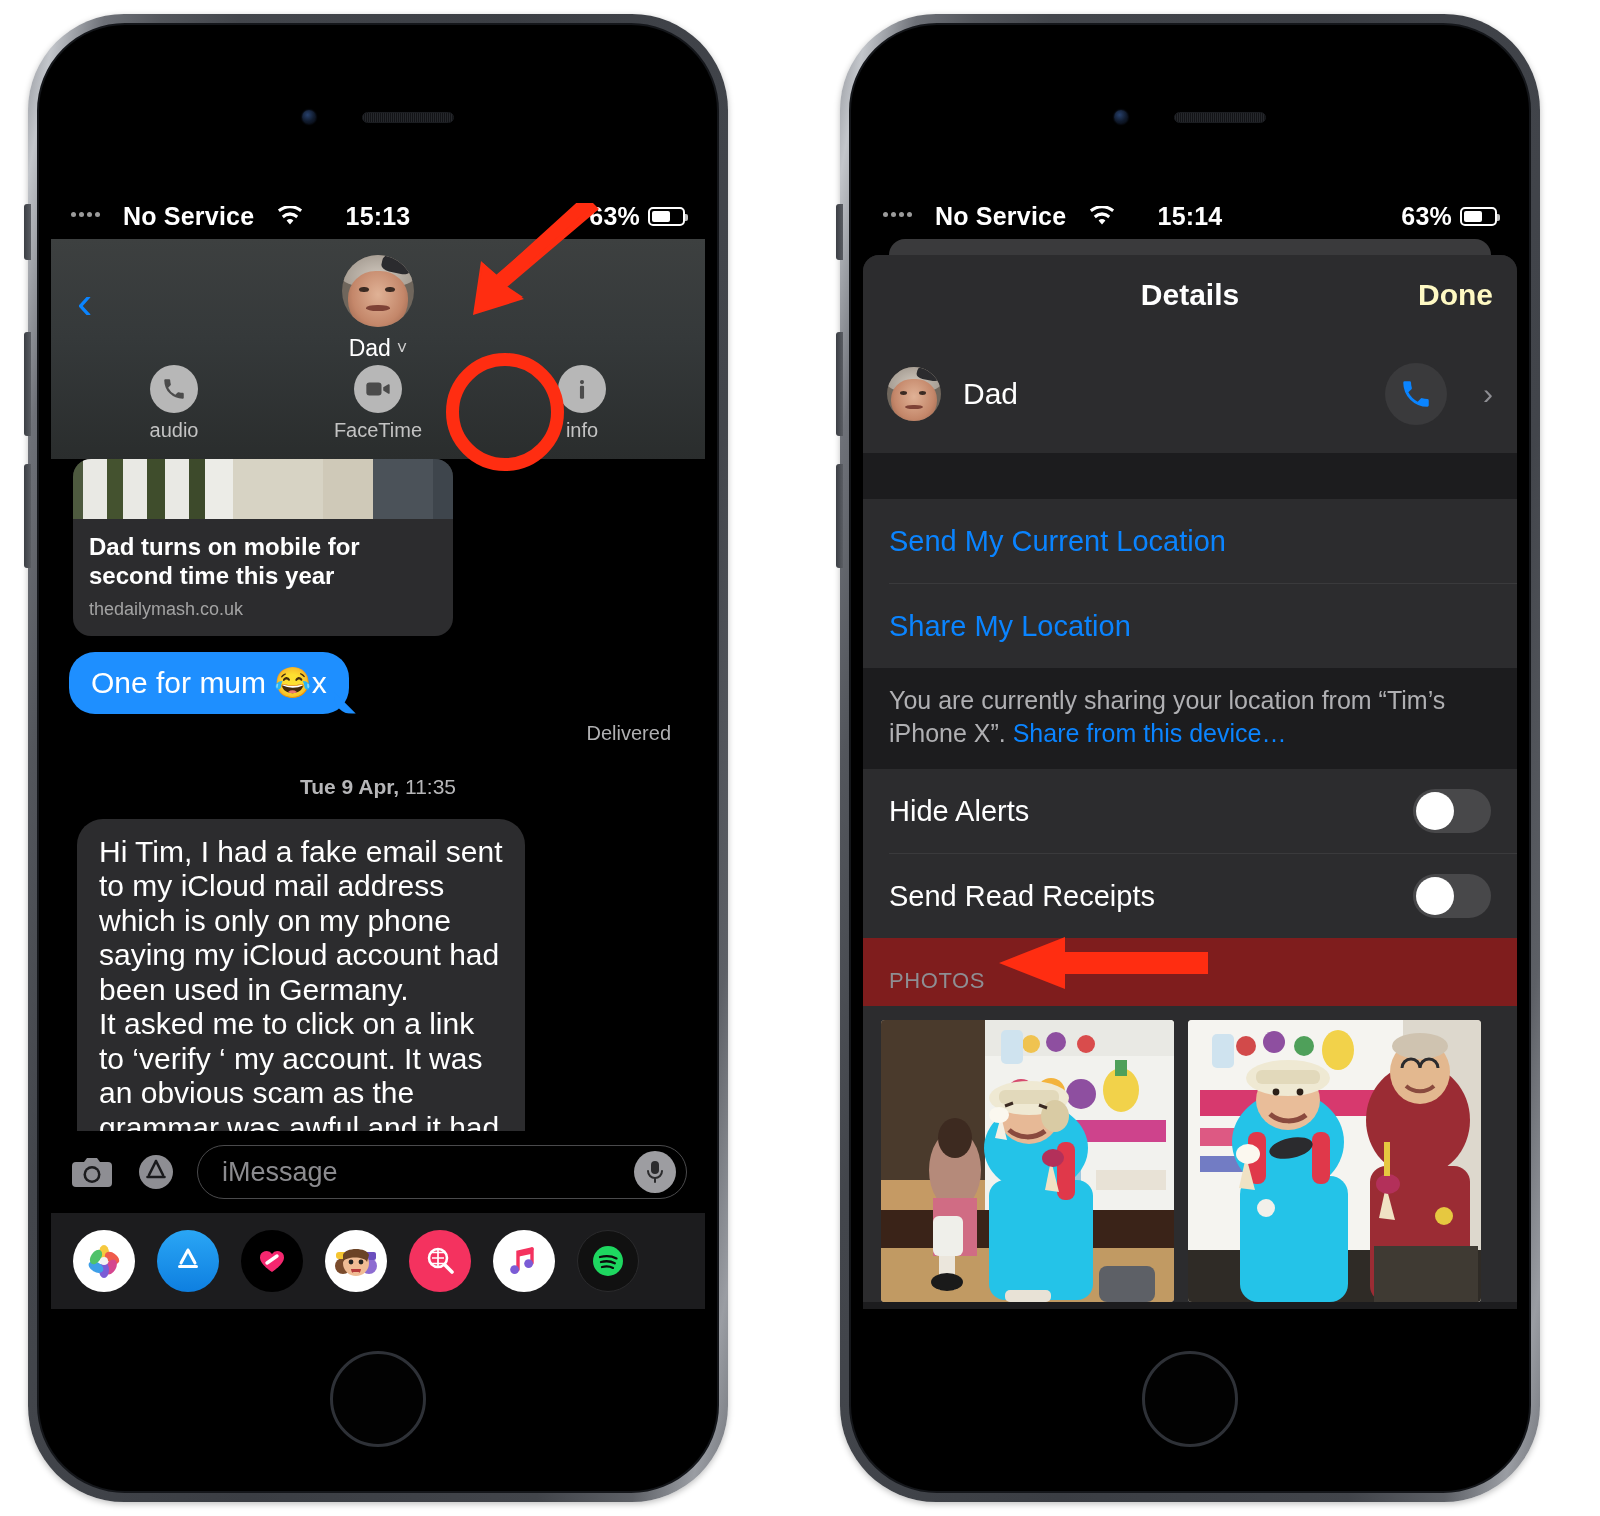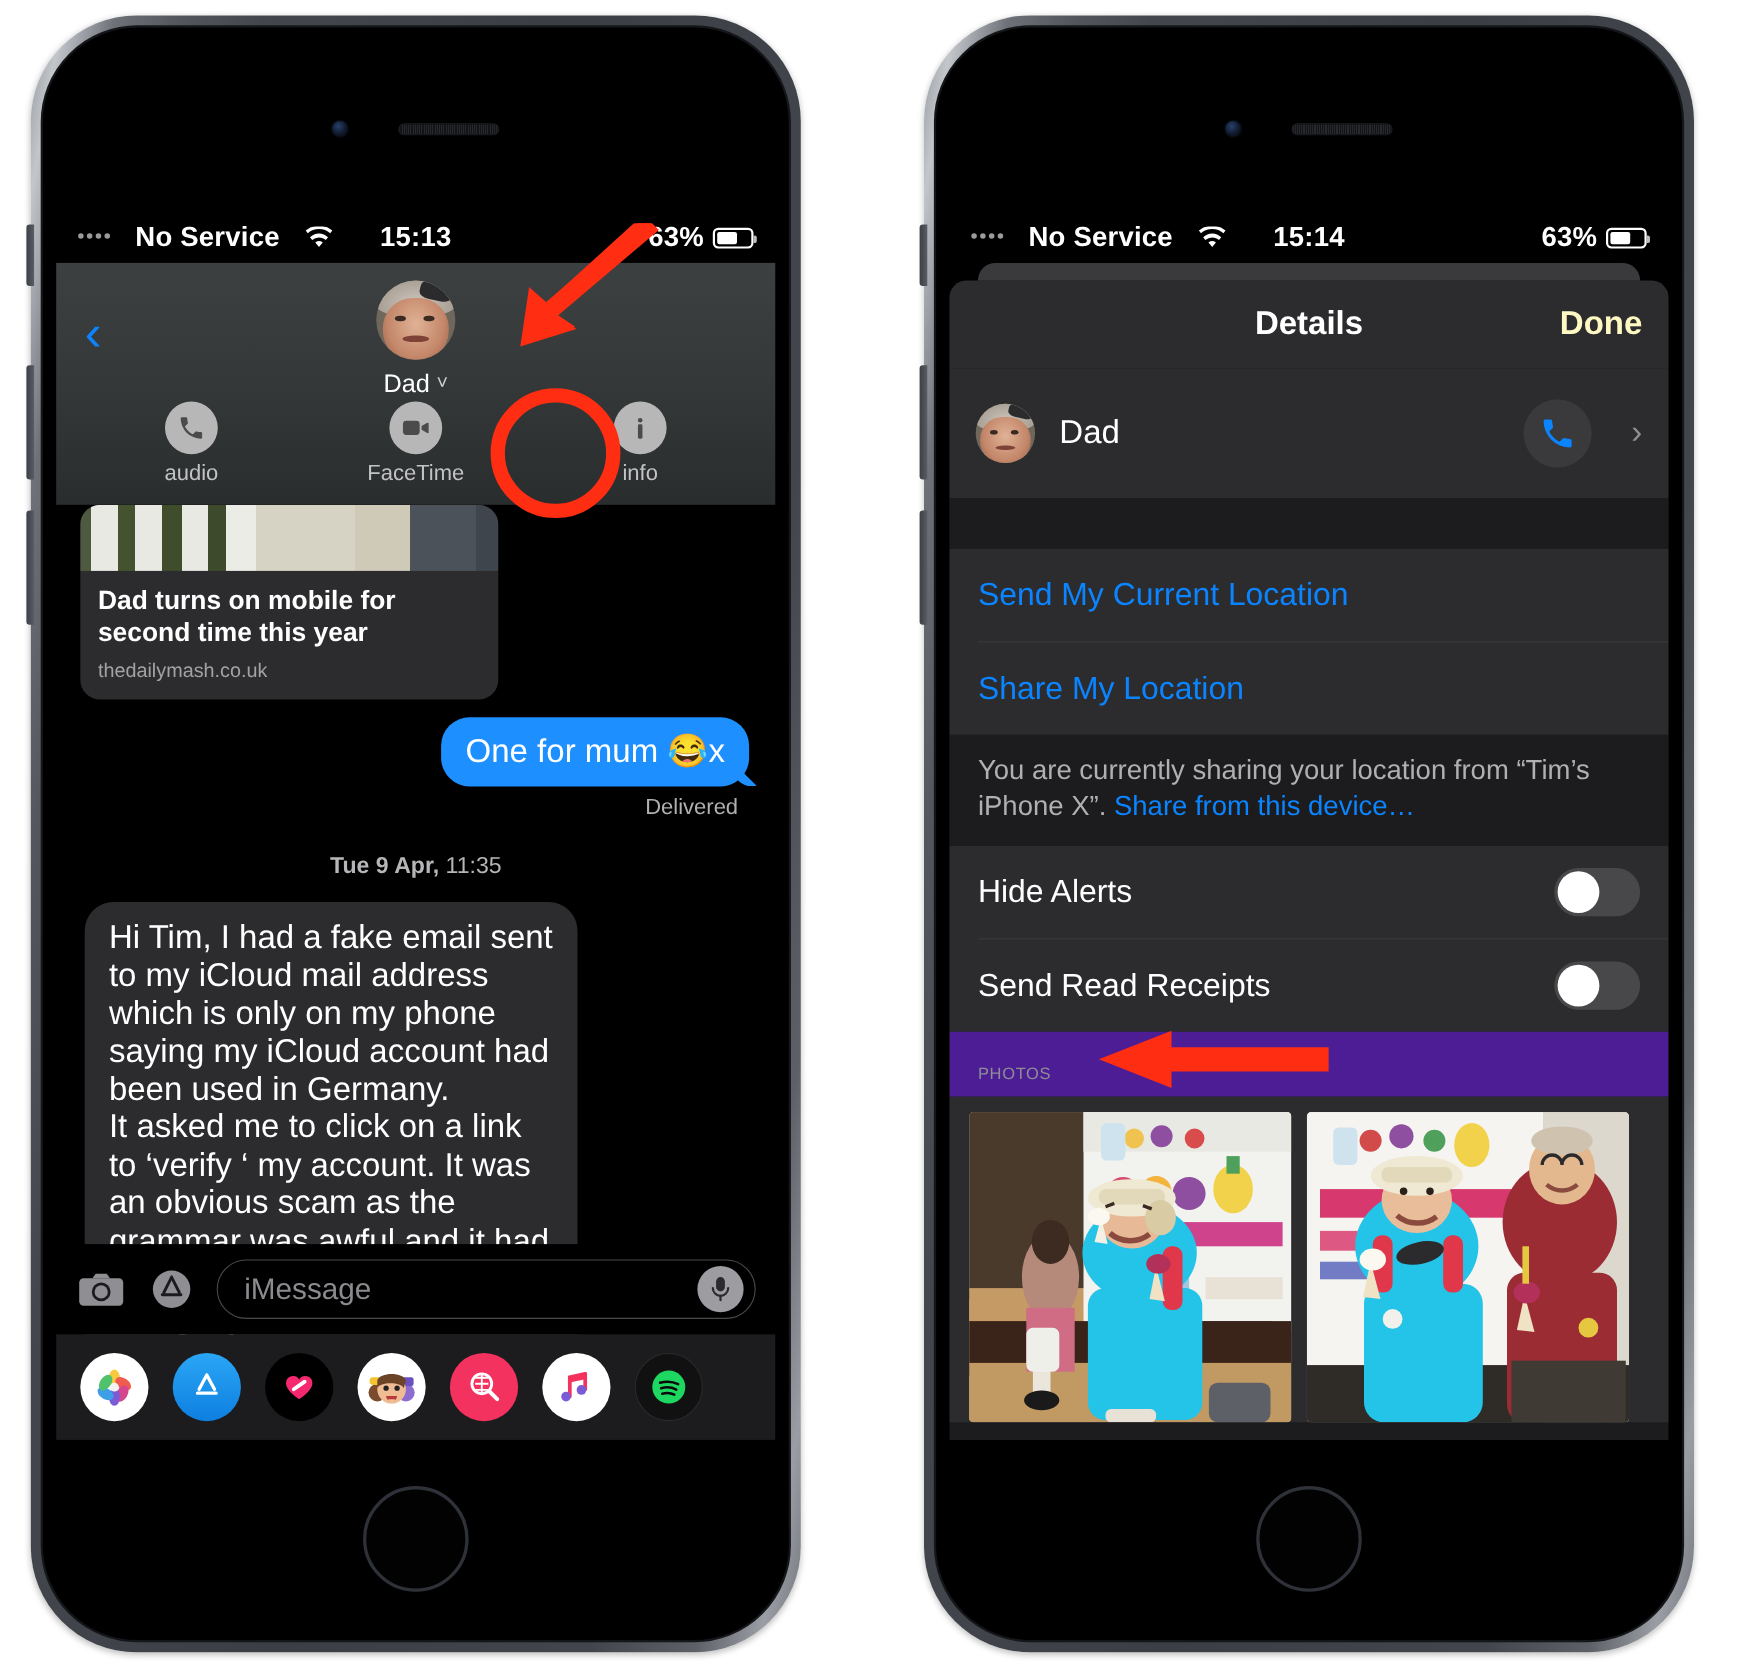--- a/index.html
+++ b/index.html
@@ -76,21 +76,21 @@
   .link-card { width: 380px; margin-left: 4px; border-radius: 18px; overflow: hidden; background: #2c2c2e; }
   .link-img { height: 60px; background:
       linear-gradient(90deg,
         #4e5a3f 0 10px,#e9e9e4 10px 34px,#44522f 34px 50px,#e9e9e4 50px 74px,#3f4d2c 74px 92px,#e9e9e4 92px 116px,#3d4a2b 116px 132px,#ecece7 132px 160px,
         #d7d3c4 160px 250px,#cfc9b8 250px 300px,#4b5259 300px 360px,#3e454c 360px 396px,#e9e9e4 396px 412px,#475233 412px 420px);
     }
   .link-meta { padding: 14px 16px 16px 16px; }
   .link-title { color: #fff; font-size: 24px; font-weight: 700; line-height: 1.2; }
   .link-url { color: #a3a3a3; font-size: 18px; margin-top: 8px; }
 
-  .row-out { display: flex; justify-content: flex-end; margin-top: 16px; padding-right: 6px; }
+  .row-out { display: flex; margin-top: 16px; padding-right: 6px; }
   .bubble-out { position: relative; background: #1e8fff; color: #fff; font-size: 30px; padding: 13px 22px 14px 22px; border-radius: 26px; max-width: 460px; }
   .bubble-out::after { content:''; position:absolute; right:-7px; bottom:0; width: 22px; height: 22px; background: #1e8fff; border-bottom-left-radius: 18px; clip-path: polygon(0 0,100% 100%,0 100%); }
   .delivered { text-align: right; color: #b0b0b2; font-size: 20px; margin-top: 8px; padding-right: 16px; }
   .daystamp { text-align: center; color: #b6b6b8; font-size: 21px; font-weight: 600; margin-top: 30px; }
   .daystamp .t { font-weight: 400; }
 
   .row-in { display: flex; margin-top: 20px; padding-left: 8px; }
   .bubble-in { position: relative; background: #2c2c2e; color: #fff; font-size: 30px; line-height: 1.15; padding: 16px 22px 18px 22px; border-radius: 26px; max-width: 448px; white-space: pre-line; }
   .bubble-in::after { content:''; position:absolute; left:-7px; bottom:0; width: 22px; height: 22px; background: #2c2c2e; border-bottom-right-radius: 18px; clip-path: polygon(100% 0,100% 100%,0 100%); }
 
@@ -116,21 +116,21 @@
   .disclose { color: #8e8e93; font-size: 30px; margin-left: 14px; font-weight: 300; }
   .gap { height: 46px; background: #1c1c1e; }
   .list { background: #2c2c2e; }
   .list .item { height: 84px; display: flex; align-items: center; padding: 0 26px; color: #fff; font-size: 29px; }
   .list .item.link-blue { color: #0a84ff; }
   .sep { height: 1px; background: #3a3a3c; margin-left: 26px; }
   .footnote { background: #1c1c1e; padding: 16px 26px 20px 26px; color: #b0b0b3; font-size: 25px; line-height: 1.3; }
   .footnote a { color: #0a84ff; text-decoration: none; }
   .toggle { margin-left: auto; width: 78px; height: 44px; border-radius: 22px; background: #48484a; position: relative; }
   .toggle i { position: absolute; left: 3px; top: 3px; width: 38px; height: 38px; border-radius: 50%; background: #fff; }
-  .sect-hdr { padding: 30px 26px 12px 26px; color: #8e8e93; font-size: 15px; letter-spacing: .6px; background: #4c1d95; }
+  .sect-hdr { padding: 30px 26px 12px 26px; color: #8e8e93; font-size: 22px; letter-spacing: .6px; background: #7f1d1d; }
   .photo-grid { background: #2c2c2e; padding: 14px 18px 0 18px; display: flex; flex-wrap: wrap; gap: 14px; }
   .thumb { width: 293px; height: 282px; border-radius: 4px; overflow: hidden; position: relative; background: #555; }
 
   
   .anno { position: absolute; pointer-events: none; }
   .ring { border: 13px solid #ff2d11; border-radius: 50%; }
 
   
   .f-hair { position:absolute; left:-4%; top:-6%; width:108%; height:52%; background: radial-gradient(ellipse at 50% 70%, #cfc7bd 0%, #a9a096 60%, #6d6359 100%); border-radius:50% 50% 40% 40%; }
   .f-skin { position:absolute; left:8%; top:22%; width:84%; height:82%; background: radial-gradient(ellipse at 50% 40%, #e0b296 0%, #c4876a 60%, #8c5a44 100%); border-radius:46% 46% 50% 50%; }

